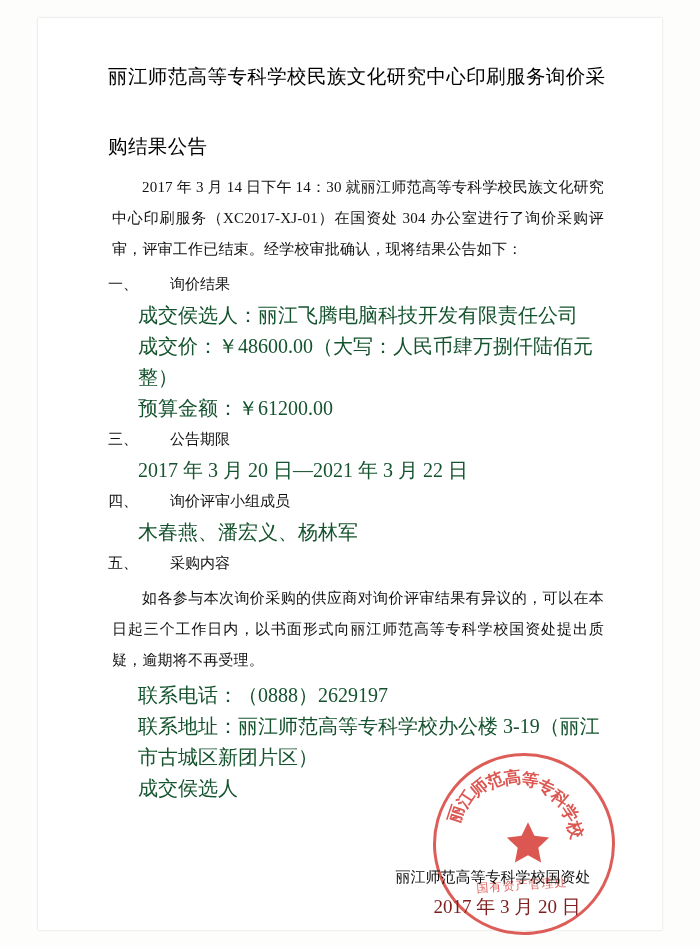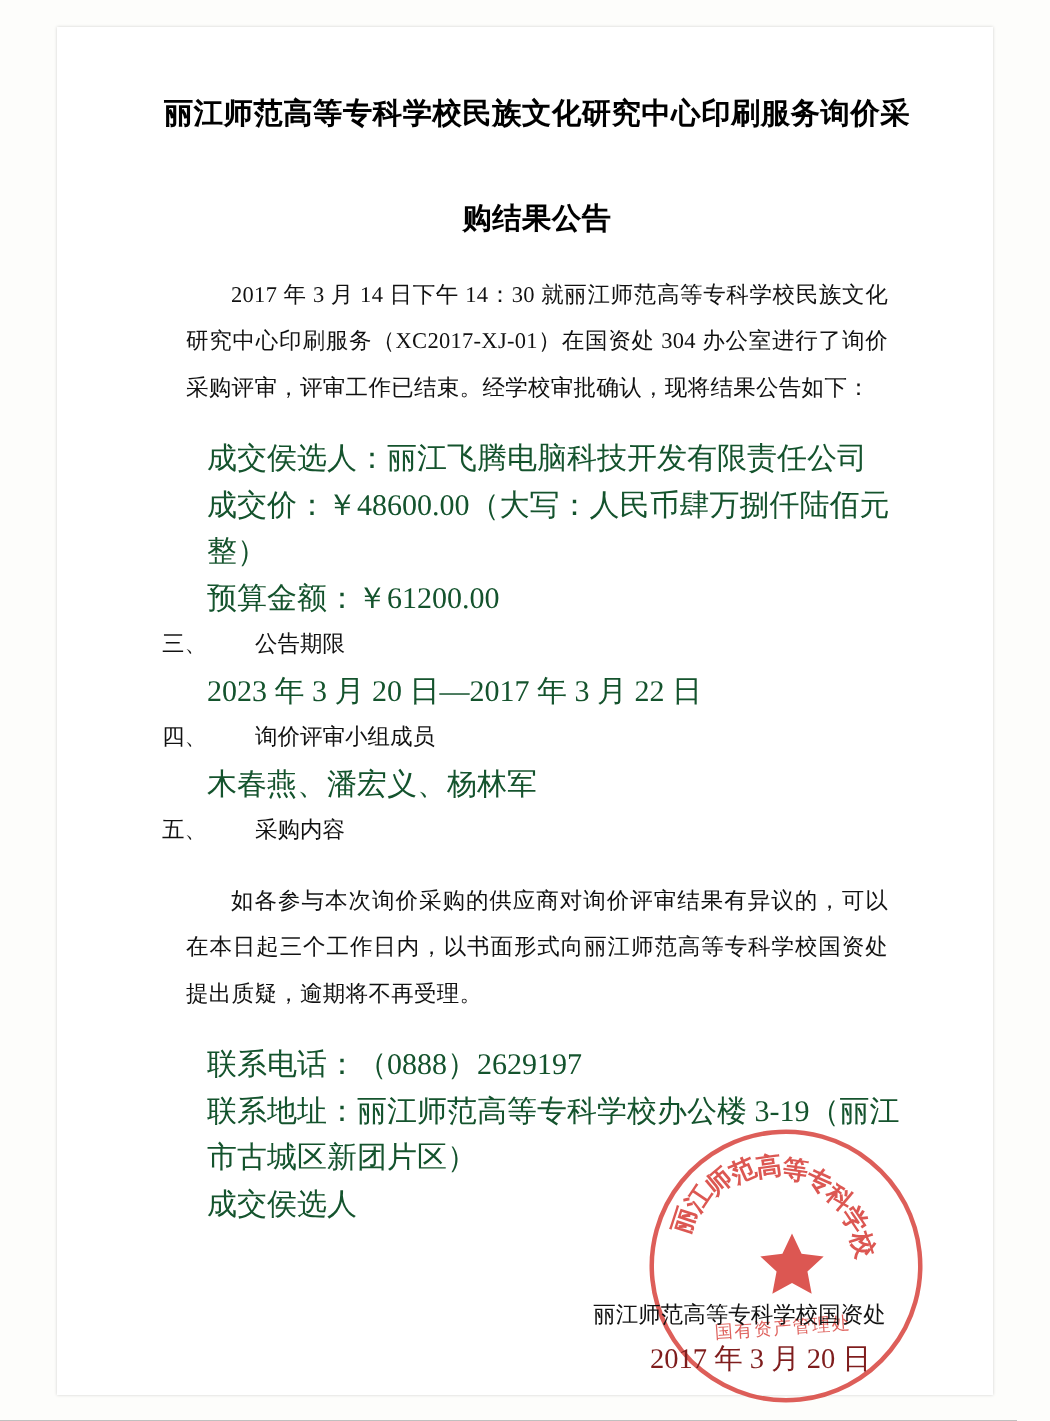--- a/index.html
+++ b/index.html
@@ -30,34 +30,33 @@
     box-shadow: 0 0 2px rgba(0,0,0,0.18);
   }
   .content {
     position: absolute;
     left: 70px;
     top: 40px;
     width: 500px;
   }
   .doc-title {
     font-family: "Liberation Serif", serif;
-    font-weight: bold;
+    font-weight: normal;
     font-size: 19.5px;
     line-height: 38px;
-    text-align: center;
     color: #000;
     letter-spacing: 0.4px;
     margin: 0 0 6px 0;
   }
   .doc-title .line2 {
     display: block;
     margin-top: 32px;
   }
   p.para {
-    margin: 16px;
+    margin: 4px;
     font-size: 15px;
     line-height: 31px;
     color: #111;
     text-align: justify;
     text-justify: inter-ideograph;
     letter-spacing: 0.2px;
   }
   p.indent {
     text-indent: 30px;
   }
@@ -168,27 +167,28 @@
 
     <div class="content">
 
       <div class="doc-title">
         <span>丽江师范高等专科学校民族文化研究中心印刷服务询价采</span>
         <span class="line2">购结果公告</span>
       </div>
 
       <p class="para indent">2017 年 3 月 14 日下午 14：30 就丽江师范高等专科学校民族文化研究中心印刷服务（XC2017-XJ-01）在国资处 304 办公室进行了询价采购评审，评审工作已结束。经学校审批确认，现将结果公告如下：</p>
 
+      <span class="section-row"><span class="num">一、</span><span>询价结果</span></span>
       <span class="sub">成交侯选人：丽江飞腾电脑科技开发有限责任公司</span>
       <span class="sub">成交价：￥48600.00（大写：人民币肆万捌仟陆佰元整）</span>
 
       <span class="sub">预算金额：￥61200.00</span>
 
       <span class="section-row"><span class="num">三、</span><span>公告期限</span></span>
-      <span class="sub">2023 年 3 月 20 日—2017 年 3 月 22 日</span>
+      <span class="sub">2017 年 3 月 20 日—2021 年 3 月 22 日</span>
 
       <span class="section-row"><span class="num">四、</span><span>询价评审小组成员</span></span>
       <span class="sub">木春燕、潘宏义、杨林军</span>
 
       <span class="section-row"><span class="num">五、</span><span>采购内容</span></span>
 
       <p class="para indent">如各参与本次询价采购的供应商对询价评审结果有异议的，可以在本日起三个工作日内，以书面形式向丽江师范高等专科学校国资处提出质疑，逾期将不再受理。</p>
 
       <span class="sub">联系电话：（0888）2629197</span>
       <span class="sub">联系地址：丽江师范高等专科学校办公楼 3-19（丽江市古城区新团片区）</span>

